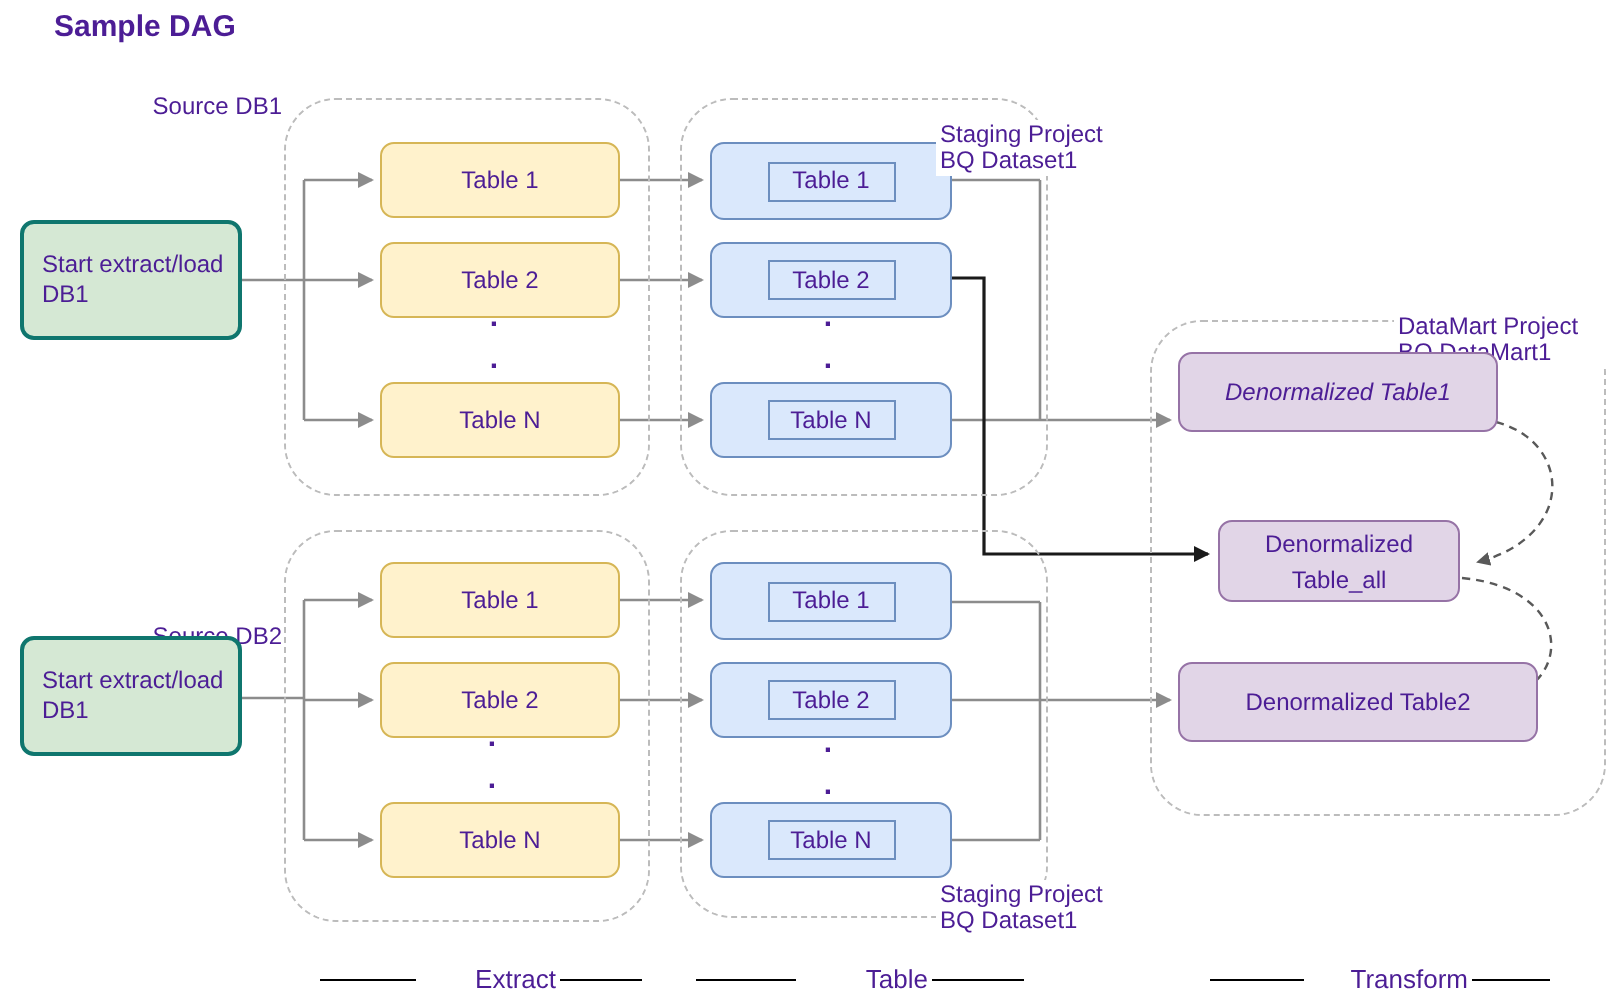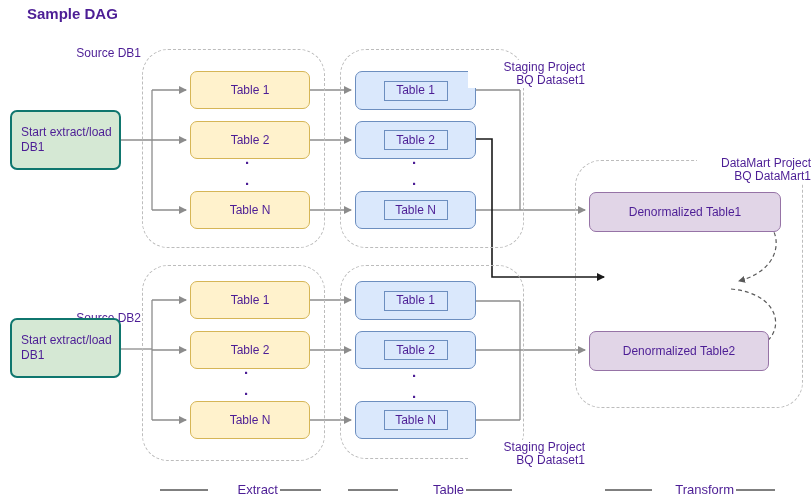--- a/index.html
+++ b/index.html
@@ -32,21 +32,21 @@
   .green-text { padding-left:9px; text-align:left; }
   .green-text span { display:block; white-space:nowrap; }
 
   .chip {
     border:1px solid #6c8ebf; box-sizing:border-box;
     width:64px; height:20px; display:flex; align-items:center; justify-content:center;
     font-size:12px; background:transparent;
   }
 
   .multiline-label {
-    position:absolute; font-size:12px; text-align:right; line-height:13px;
+    position:absolute; font-size:12px; text-align:left; line-height:13px;
     white-space:pre-line; background:#fff; padding:1px 2px;
   }
 
   .tall-lines { line-height:18px; }
 
   .dot {
     position:absolute; width:8px; font-size:15px; font-weight:bold;
     line-height:14px; text-align:center;
   }
 
@@ -176,20 +176,21 @@
   <div class="dot" style="left:410px; top:365px;">.</div>
   <div class="dot" style="left:410px; top:386px;">.</div>
 
   <div class="multiline-label" style="left:468px; top:60px;  width:115px;">Staging Project
 BQ Dataset1</div>
   <div class="multiline-label" style="left:468px; top:440px; width:115px;">Staging Project
 BQ Dataset1</div>
   <div class="multiline-label" style="left:697px; top:156px; width:112px;">DataMart Project
 BQ DataMart1</div>
 
-  <div class="node purple" style="left:589px; top:192px; width:192px; height:40px;">Denormalized Table1</div>
+  <div class="node purple" style="left:589px; top:176px; width:160px; height:40px;font-style:italic;">Denormalized Table1</div>
+  <div class="node purple tall-lines" style="left:609px; top:260px; width:121px; height:41px;">Denormalized Table_all</div>
   <div class="node purple" style="left:589px; top:331px; width:180px; height:40px;">Denormalized Table2</div>
 
   <div class="stage-label" style="left:208px; top:482px; width:68px;">Extract</div>
   <div class="stage-label" style="left:398px; top:482px; width:64px;">Table</div>
   <div class="stage-label" style="left:652px; top:482px; width:80px;">Transform</div>
 
 </div>
 
 </body></html>

